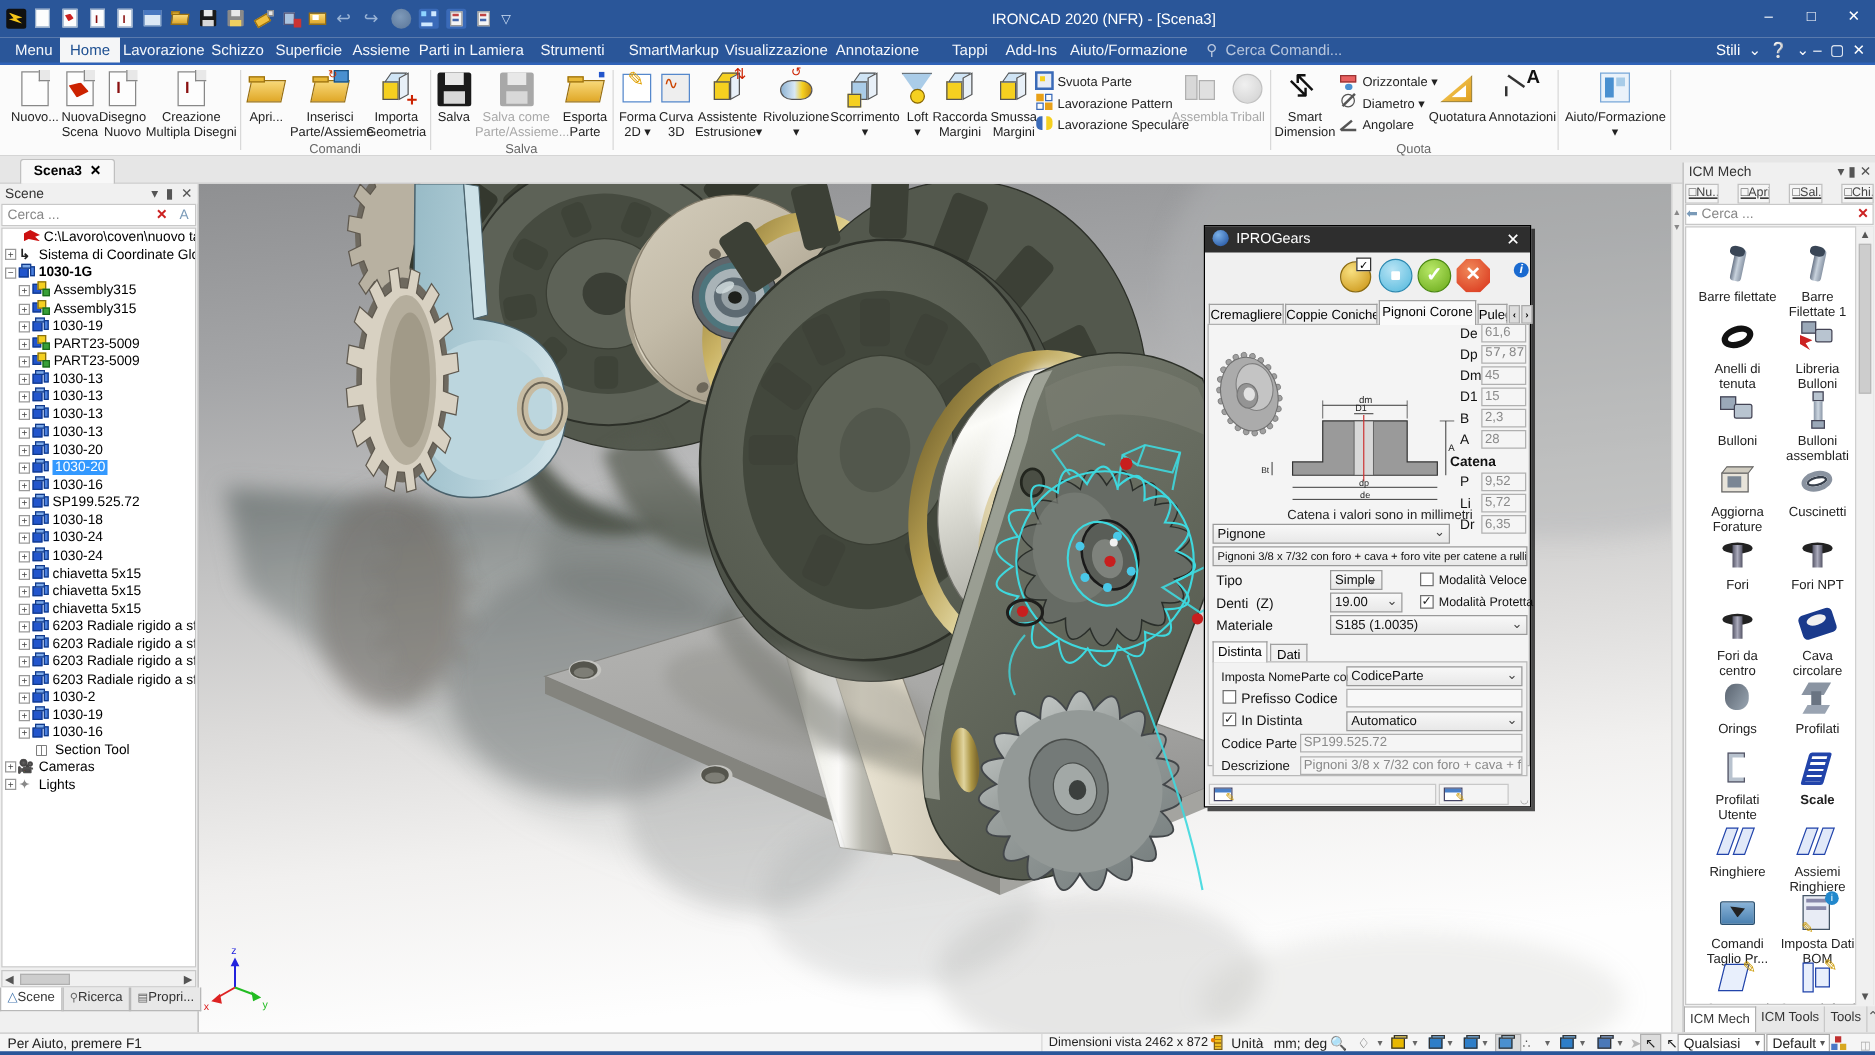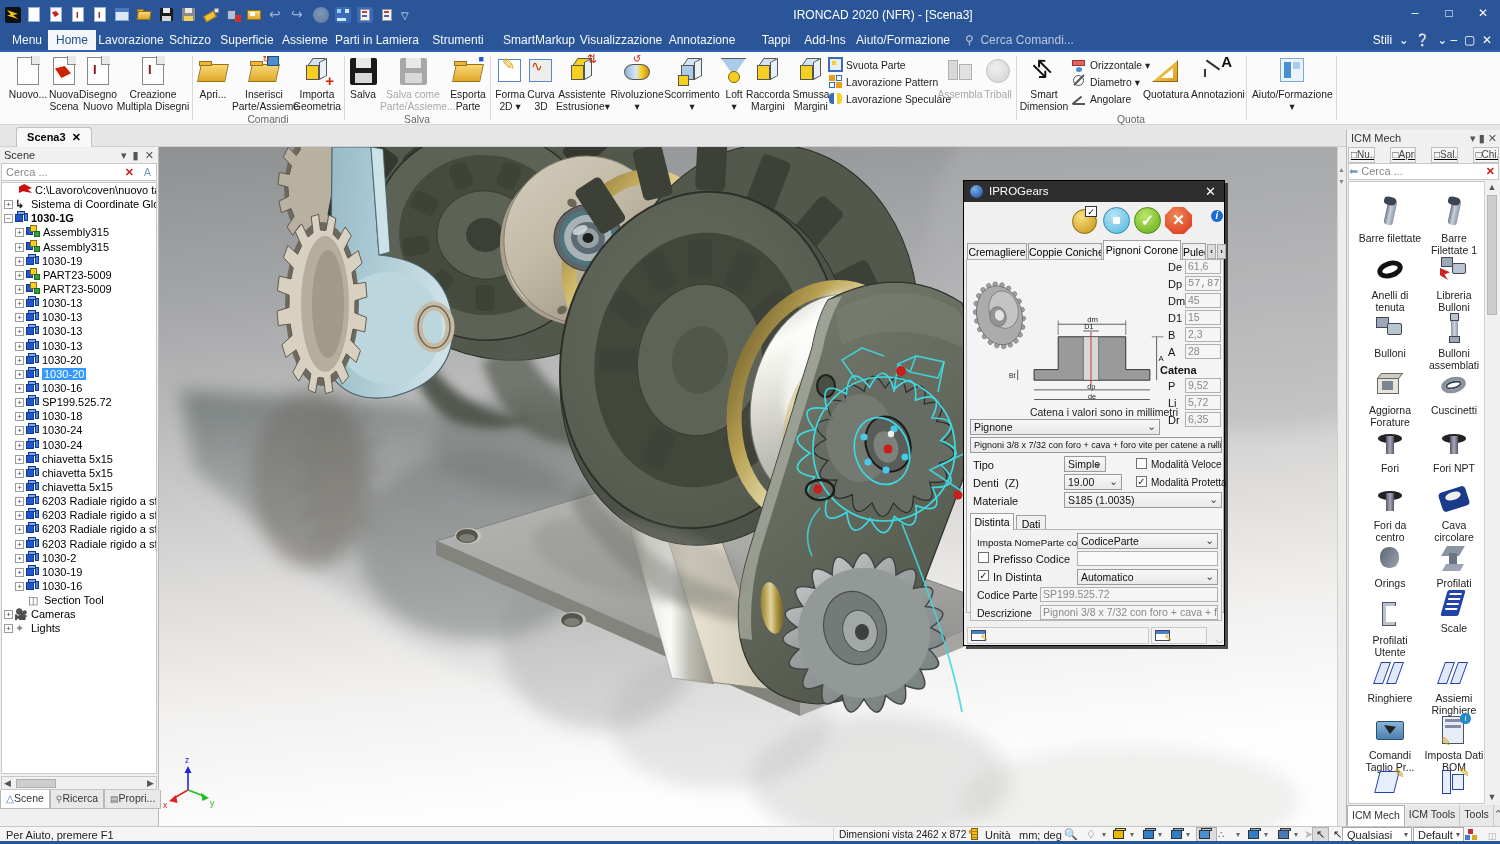--- a/index.html
+++ b/index.html
@@ -671,21 +671,21 @@
         </span>Orings</div>
 <div class="citem" style="left:72px;top:359px;"><span class="cic">
           <span style="position:absolute;left:7px;top:5px;width:18px;height:10px;background:#8a94a2;transform:skewX(-30deg);"></span>
           <span style="position:absolute;left:12px;top:12px;width:8px;height:14px;background:#6a7482;"></span>
           <span style="position:absolute;left:7px;top:23px;width:18px;height:7px;background:#9aa4b2;transform:skewX(-30deg);"></span>
         </span>Profilati</div>
 <div class="citem" style="left:8px;top:416px;"><span class="cic">
           <span style="position:absolute;left:9px;top:4px;width:14px;height:24px;background:#b8c2ce;border:1px solid #556;"></span>
           <span style="position:absolute;left:13px;top:8px;width:12px;height:16px;background:#fff;"></span>
         </span>Profilati<br>Utente</div>
-<div class="citem" style="left:72px;top:404px;"><span class="cic">
+<div class="citem" style="left:72px;top:416px;font-weight:bold;"><span class="cic">
           <span style="position:absolute;left:7px;top:4px;width:18px;height:26px;background:#2244aa;transform:skewX(-16deg);border-radius:2px;"></span>
           <span style="position:absolute;left:10px;top:7px;width:12px;height:20px;background:repeating-linear-gradient(#fff 0 2px,#2244aa 2px 5px);transform:skewX(-16deg);"></span>
         </span>Scale</div>
 <div class="citem" style="left:8px;top:474px;"><span class="cic">
           <span style="position:absolute;left:4px;top:6px;width:10px;height:22px;border:1.5px solid #2244aa;transform:skewX(-20deg);background:rgba(180,200,240,0.4);"></span>
           <span style="position:absolute;left:17px;top:6px;width:10px;height:22px;border:1.5px solid #2244aa;transform:skewX(-20deg);background:rgba(180,200,240,0.4);"></span>
         </span>Ringhiere</div>
 <div class="citem" style="left:72px;top:474px;"><span class="cic">
           <span style="position:absolute;left:4px;top:6px;width:10px;height:22px;border:1.5px solid #2244aa;transform:skewX(-20deg);background:rgba(180,200,240,0.4);"></span>
           <span style="position:absolute;left:17px;top:6px;width:10px;height:22px;border:1.5px solid #2244aa;transform:skewX(-20deg);background:rgba(180,200,240,0.4);"></span>

